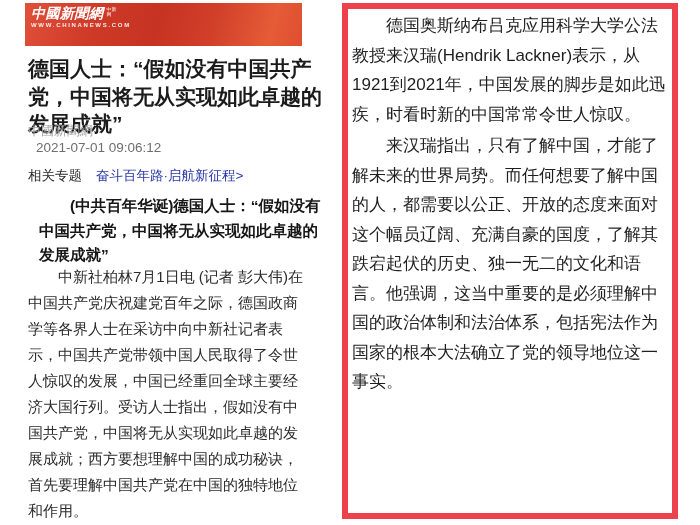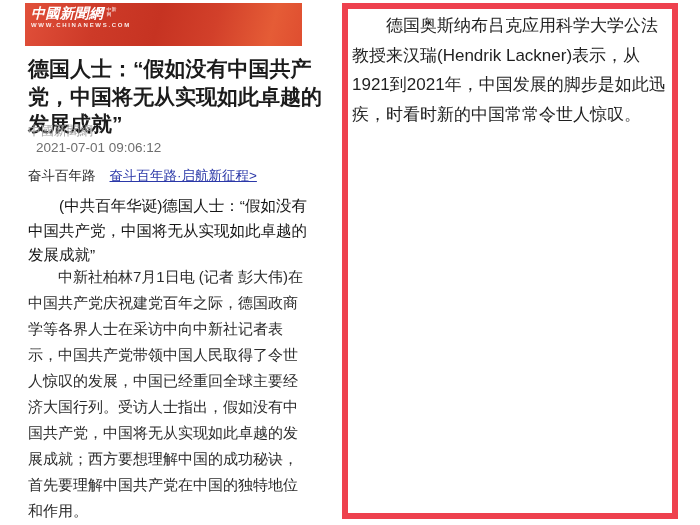--- a/index.html
+++ b/index.html
@@ -27,25 +27,25 @@
   .logo-url { font-size:6px; letter-spacing:1.7px; margin-top:1px; opacity:.9; font-weight:bold; }
 
   .title {
     position:absolute; left:28px; top:41px; width:312px;
     font-size:21px; font-weight:bold; line-height:27.5px; color:#1b1b1b;
   }
   .source { position:absolute; left:28px; top:122px; font-size:13px; color:#a3a3a3; }
   .date   { position:absolute; left:28px; top:140px; font-size:13.5px; color:#6e6e6e;margin-left:8px; }
 
   .related { position:absolute; left:28px; top:167px; font-size:13.5px; color:#2a2a2a; }
-  .related-link { color:#2b38a8; text-decoration:underline; margin-left:14px; cursor:pointer; }
+  .related-link { color:#2b38a8; margin-left:14px; cursor:pointer; }
 
   .lead {
-    position:absolute; left:28px; top:194px; width:282px;
-    font-size:15.5px; font-weight:normal; line-height:24.6px; text-indent:2em; color:#161616;
+    position:absolute; left:39px; top:194px; width:282px;
+    font-size:15.5px; font-weight:bold; line-height:24.6px; text-indent:2em; color:#161616;
     margin:0;
   }
   .body-para {
     position:absolute; left:28px; top:264px; width:280px;
     font-size:15px; line-height:26px; text-indent:2em; color:#2b2b2b;
     margin:0;
   }
 
   
   .hl-box {
@@ -70,24 +70,25 @@
     </div>
     <div class="logo-url">WWW.CHINANEWS.COM</div>
   </div>
 
   <h1 class="title">德国人士：“假如没有中国共产党，中国将无从实现如此卓越的发展成就”</h1>
 
   <div class="source">中國新聞網</div>
   <div class="date">2021-07-01 09:06:12</div>
 
   <div class="related">
-    <span>奋斗百年路</span><a class="related-link">奋斗百年路·启航新征程&gt;</a>
+    <span>相关专题</span><a class="related-link">奋斗百年路·启航新征程&gt;</a>
   </div>
 
   <p class="lead">(中共百年华诞)德国人士：“假如没有中国共产党，中国将无从实现如此卓越的发展成就”</p>
 
   <p class="body-para">中新社柏林7月1日电 (记者 彭大伟)在中国共产党庆祝建党百年之际，德国政商学等各界人士在采访中向中新社记者表示，中国共产党带领中国人民取得了令世人惊叹的发展，中国已经重回全球主要经济大国行列。受访人士指出，假如没有中国共产党，中国将无从实现如此卓越的发展成就；西方要想理解中国的成功秘诀，首先要理解中国共产党在中国的独特地位和作用。</p>
 
   <div class="hl-box">
     <p class="hl-p1">德国奥斯纳布吕克应用科学大学公法教授来汉瑞(Hendrik Lackner)表示，从1921到2021年，中国发展的脚步是如此迅疾，时看时新的中国常常令世人惊叹。</p>
+    <p class="hl-p3">来汉瑞指出，只有了解中国，才能了解未来的世界局势。而任何想要了解中国的人，都需要以公正、开放的态度来面对这个幅员辽阔、充满自豪的国度，了解其跌宕起伏的历史、独一无二的文化和语言。他强调，这当中重要的是必须理解中国的政治体制和法治体系，包括宪法作为国家的根本大法确立了党的领导地位这一事实。</p>
   </div>
 
 </div>
 
 </body></html>

